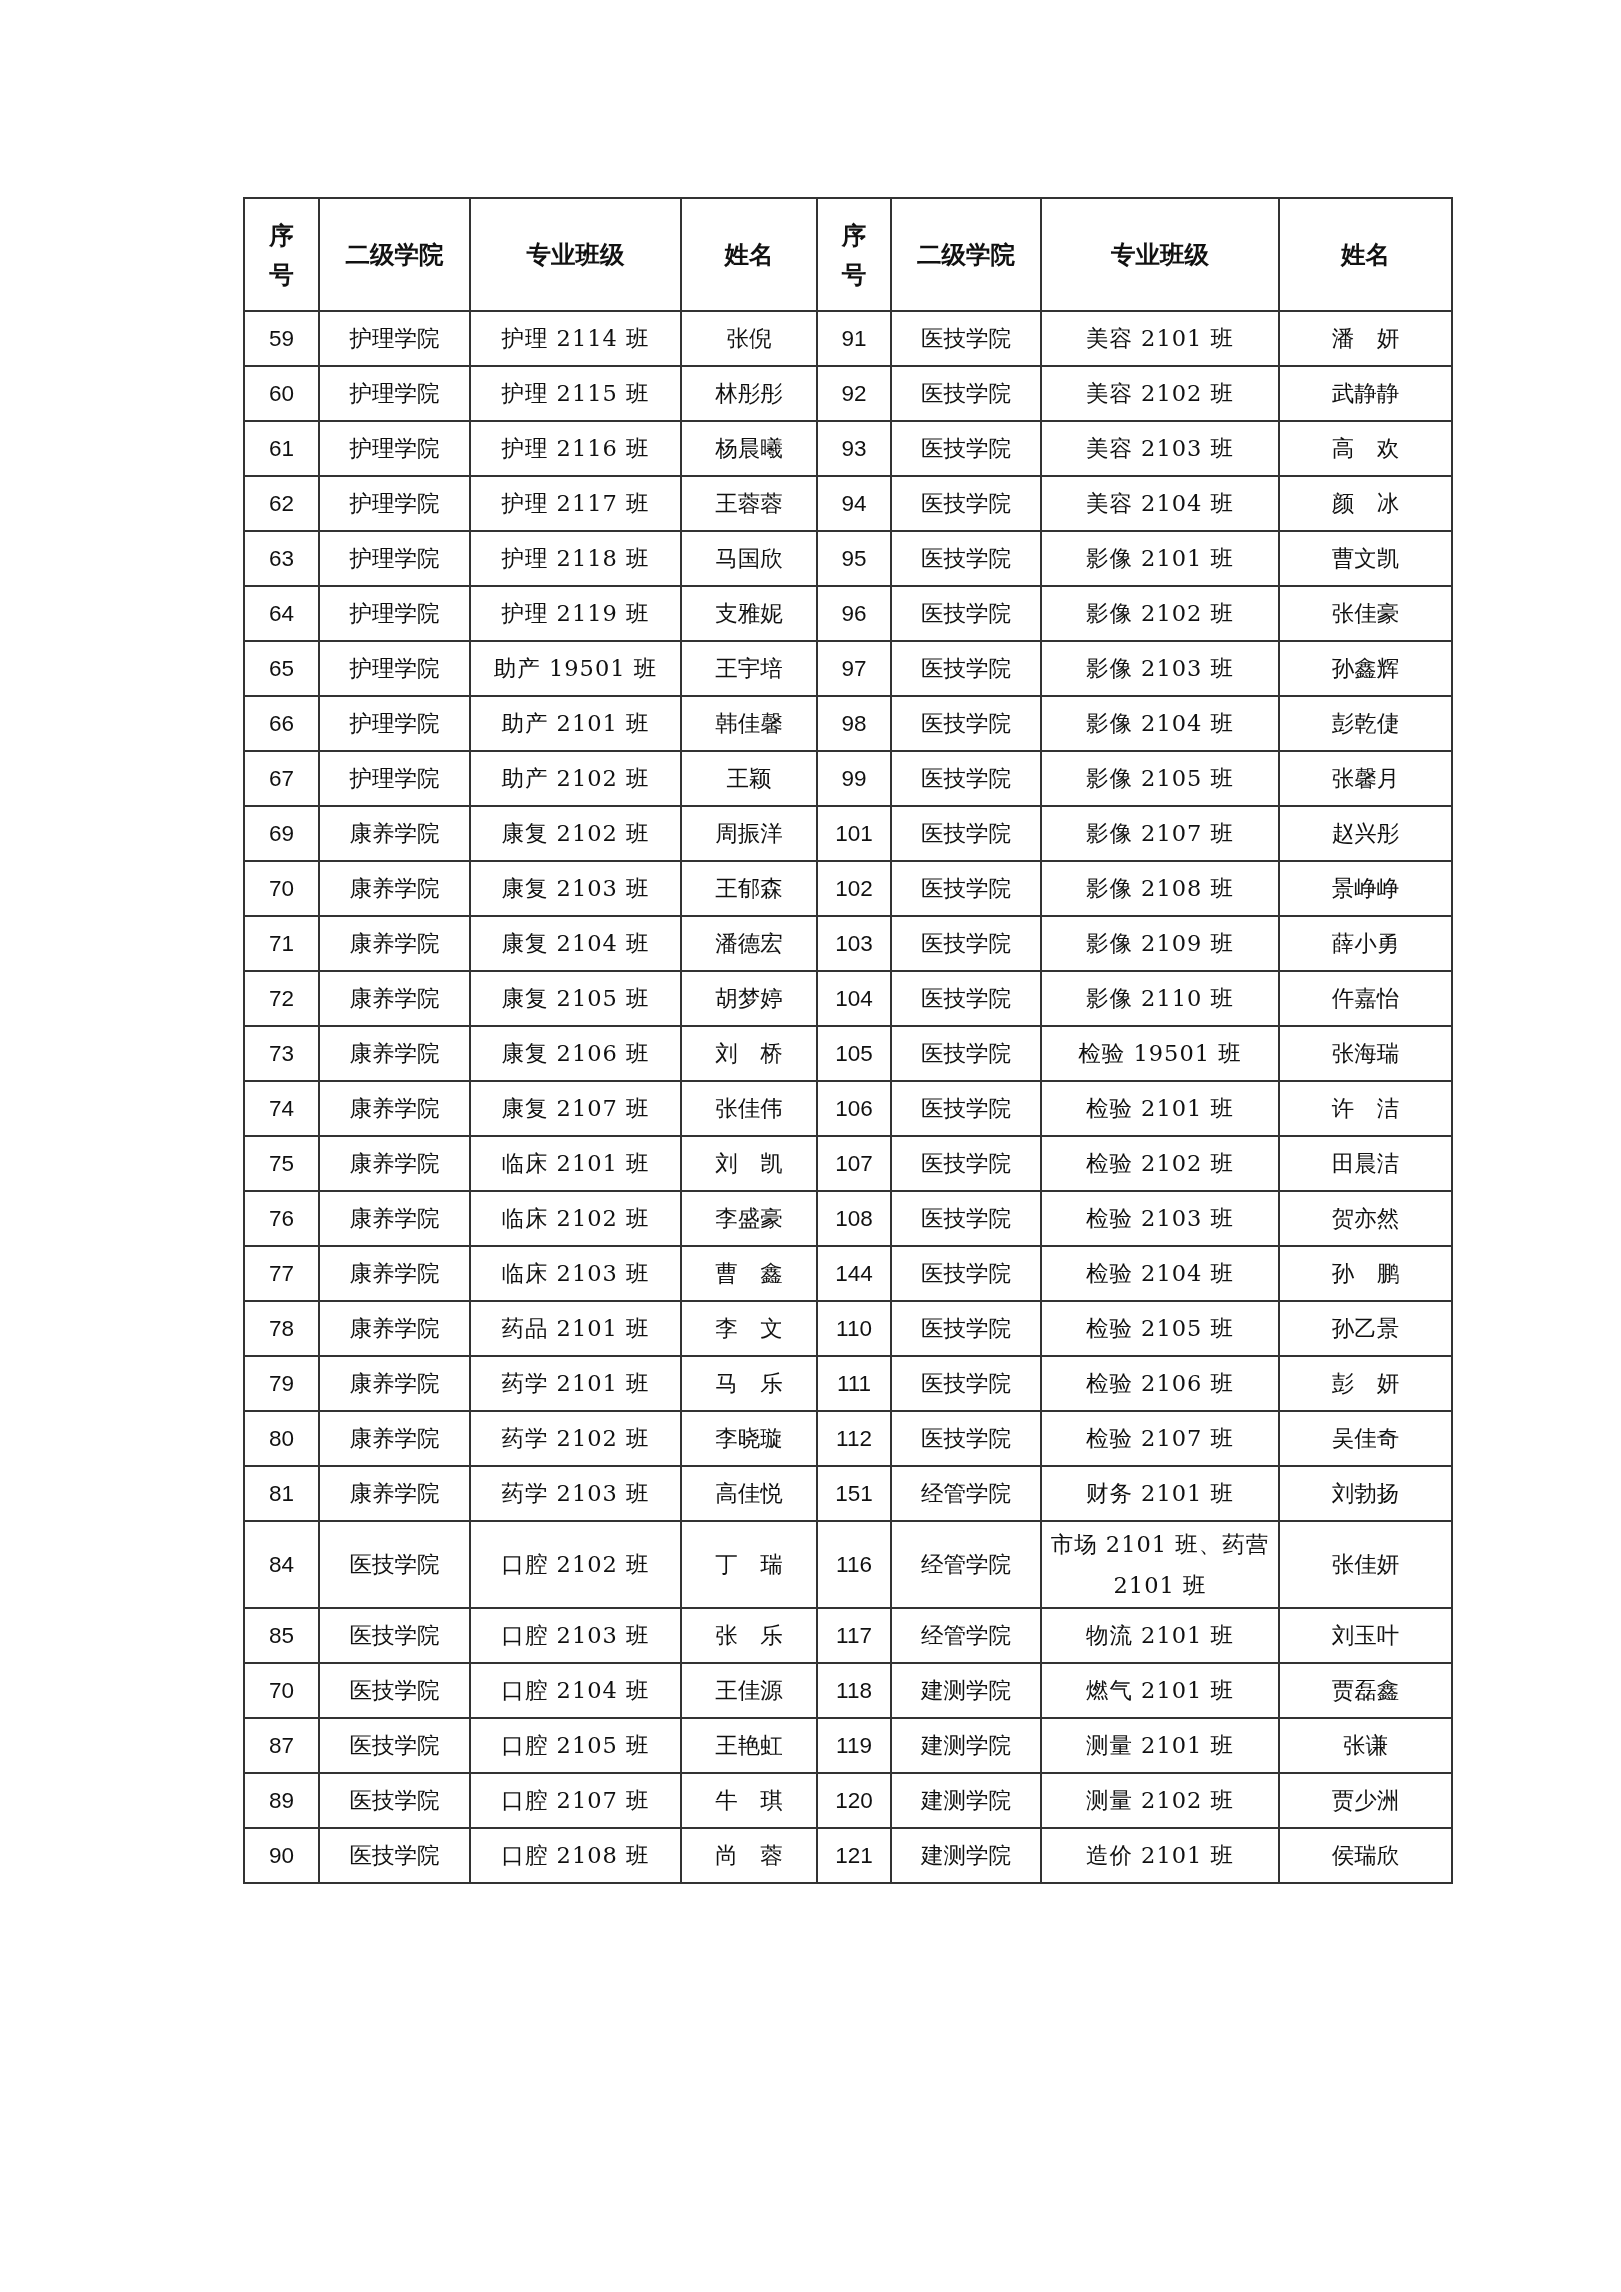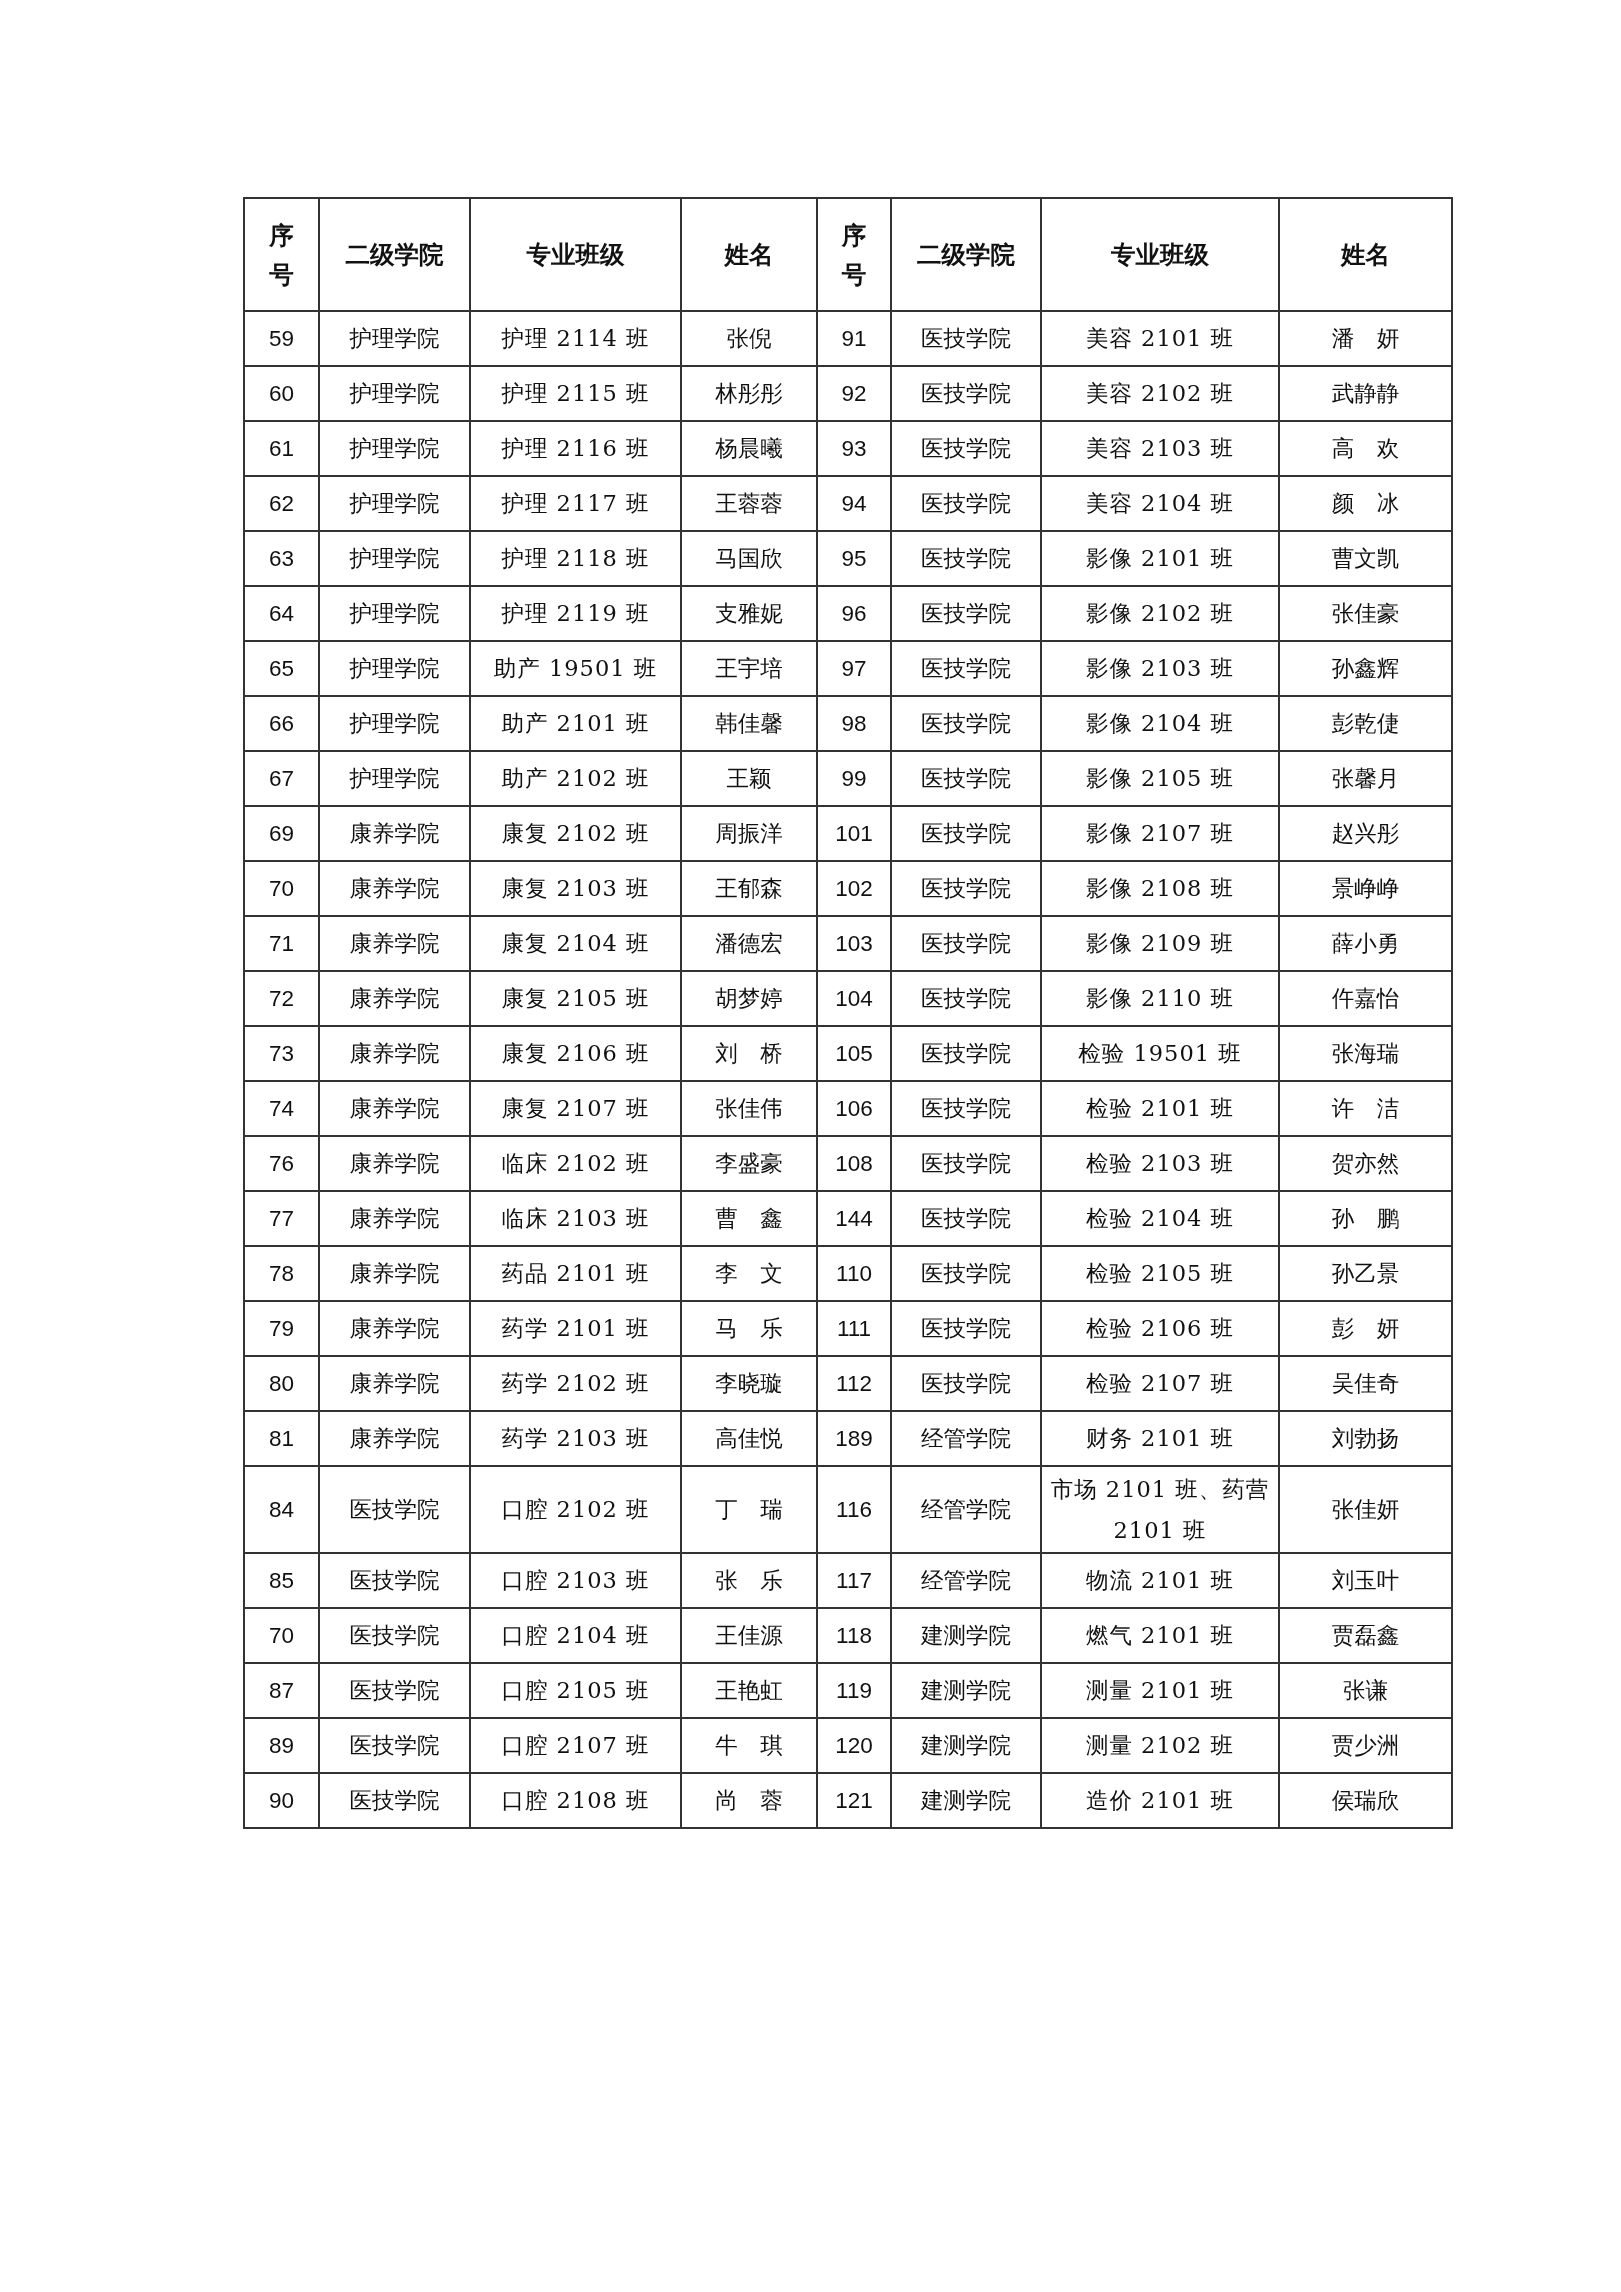--- a/index.html
+++ b/index.html
@@ -198,20 +198,30 @@
         <td class="num">74</td>
         <td class="col">康养学院</td>
         <td class="cls">康复 2107 班</td>
         <td class="nm">张佳伟</td>
         <td class="num">106</td>
         <td class="col">医技学院</td>
         <td class="cls">检验 2101 班</td>
         <td class="nm">许　洁</td>
       </tr>
       <tr>
+        <td class="num">75</td>
+        <td class="col">康养学院</td>
+        <td class="cls">临床 2101 班</td>
+        <td class="nm">刘　凯</td>
+        <td class="num">107</td>
+        <td class="col">医技学院</td>
+        <td class="cls">检验 2102 班</td>
+        <td class="nm">田晨洁</td>
+      </tr>
+      <tr>
         <td class="num">76</td>
         <td class="col">康养学院</td>
         <td class="cls">临床 2102 班</td>
         <td class="nm">李盛豪</td>
         <td class="num">108</td>
         <td class="col">医技学院</td>
         <td class="cls">检验 2103 班</td>
         <td class="nm">贺亦然</td>
       </tr>
       <tr>
@@ -252,21 +262,21 @@
         <td class="num">112</td>
         <td class="col">医技学院</td>
         <td class="cls">检验 2107 班</td>
         <td class="nm">吴佳奇</td>
       </tr>
       <tr>
         <td class="num">81</td>
         <td class="col">康养学院</td>
         <td class="cls">药学 2103 班</td>
         <td class="nm">高佳悦</td>
-        <td class="num">189</td>
+        <td class="num">151</td>
         <td class="col">经管学院</td>
         <td class="cls">财务 2101 班</td>
         <td class="nm">刘勃扬</td>
       </tr>
       <tr class="tall">
         <td class="num">84</td>
         <td class="col">医技学院</td>
         <td class="cls">口腔 2102 班</td>
         <td class="nm">丁　瑞</td>
         <td class="num">116</td>

